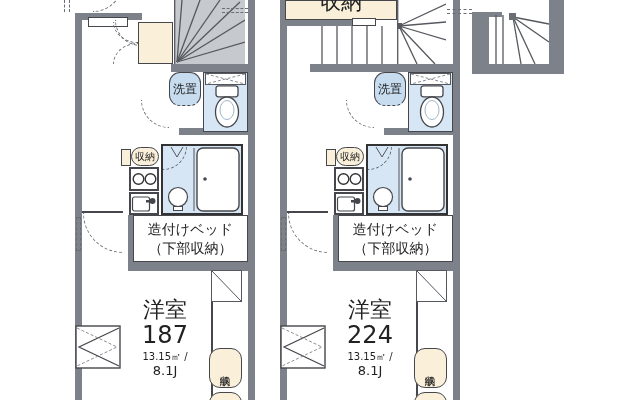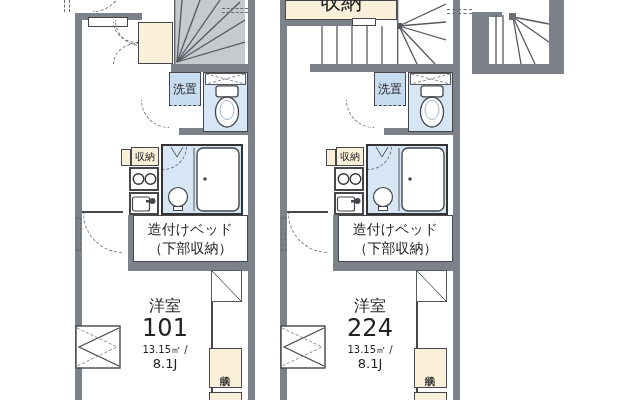--- a/index.html
+++ b/index.html
@@ -4,30 +4,30 @@
 <style>
   html,body{margin:0;padding:0;background:#fff;}
   #plan{position:relative;width:640px;height:400px;background:#fff;overflow:hidden;
         font-family:"DejaVu Sans","Liberation Sans",sans-serif;color:#222;}
   .abs{position:absolute;}
   .wall{position:absolute;background:var(--wall,#7d818a);}
   .cream{background:var(--cream,#faf0da);}
   .water{background:var(--water,#d7e6f4);}
   .box{position:absolute;border:1.3px solid var(--line,#45474c);box-sizing:border-box;}
   .thin{position:absolute;background:var(--line,#45474c);}
-  .lbl{display:flex;align-items:center;justify-content:center;color:#222;}
+  .lbl{display:flex;align-items:center;justify-content:center;color:#222;border-radius:11px;}
   .vtext{writing-mode:vertical-rl;text-orientation:upright;letter-spacing:1px;}
   .arc{position:absolute;box-sizing:border-box;border:1.4px dashed #6a6d73;}
   .arc-bl{border-top:none;border-right:none;border-radius:0 0 0 100%;}
   .arc-br{border-top:none;border-left:none;border-radius:0 0 100% 0;}
   .arc-tl{border-bottom:none;border-right:none;border-radius:100% 0 0 0;}
   .dashv{position:absolute;border-left:1.5px dashed #6a6d73;}
   .dashh{position:absolute;border-top:1.5px dashed #6a6d73;}
   .roomtxt{position:absolute;text-align:center;line-height:1.15;}
-  .roomtxt .t1{font-size:16px;}
+  .roomtxt .t1{font-size:22px;}
   .roomtxt .t2{font-size:24px;}
   .roomtxt .t3{font-size:10px;line-height:1.3;}
   .roomtxt .t4{font-size:13px;line-height:1.25;}
   svg{position:absolute;display:block;}
 </style>
 </head>
 <body>
 
 <div id="plan">
 
@@ -112,21 +112,21 @@
         <div>（下部収納）</div>
       </div>
     </div>
 
     <div class="thin" style="left:7px;top:211px;width:41px;height:2px;"></div>
     <div class="arc arc-bl" style="left:8px;top:213px;width:40px;height:40px;"></div>
     <div class="abs" style="left:1px;top:217px;width:5px;height:34px;border:1.2px dashed #6a6d73;box-sizing:border-box;"></div>
 
     <div class="roomtxt" style="left:25px;top:297px;width:130px;">
       <div class="t1">洋室</div>
-      <div class="t2">101</div>
+      <div class="t2">187</div>
       <div class="t3">13.15㎡ /</div>
       <div class="t4">8.1J</div>
     </div>
 
     <svg style="left:0;top:325px;" width="46" height="44" viewBox="0 0 46 44">
       <rect x="1" y="1" width="44" height="42" fill="#fff" stroke="#45474c" stroke-width="1.4"></rect>
       <polyline points="44,3 4,22 44,41" fill="none" stroke="#45474c" stroke-width="1.2"></polyline>
       <polyline points="2,3 42,22 2,41" fill="none" stroke="#8a8d93" stroke-width="1" stroke-dasharray="3,2"></polyline>
     </svg>
 

